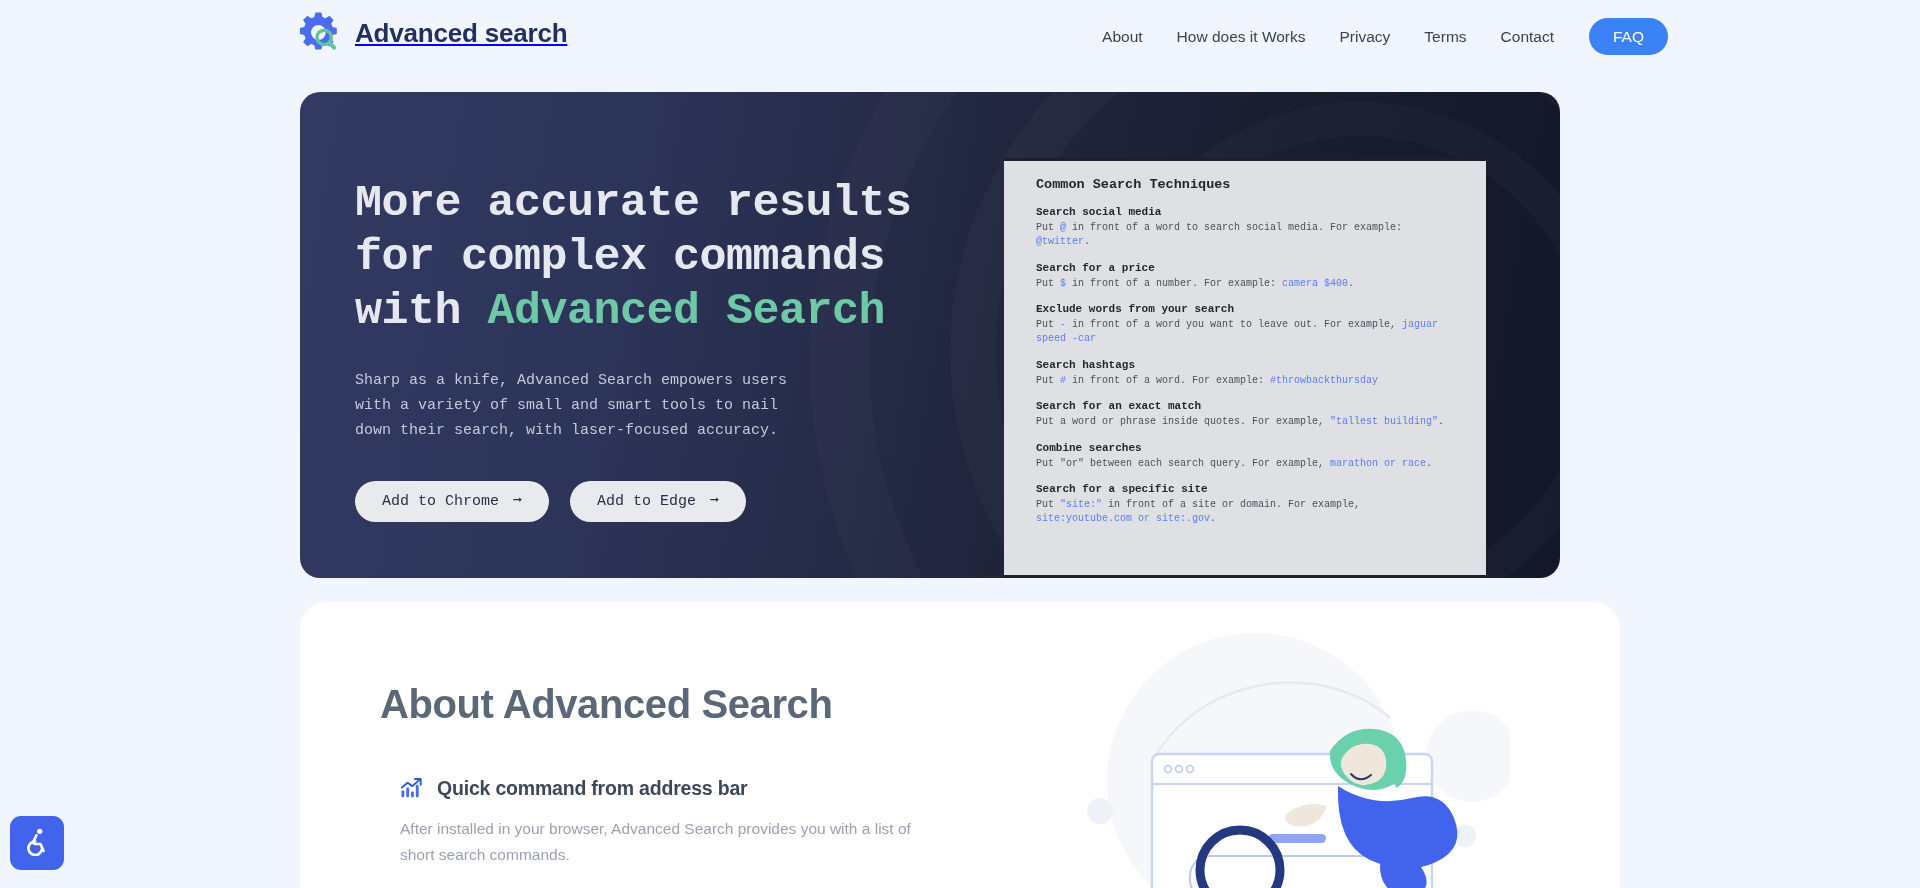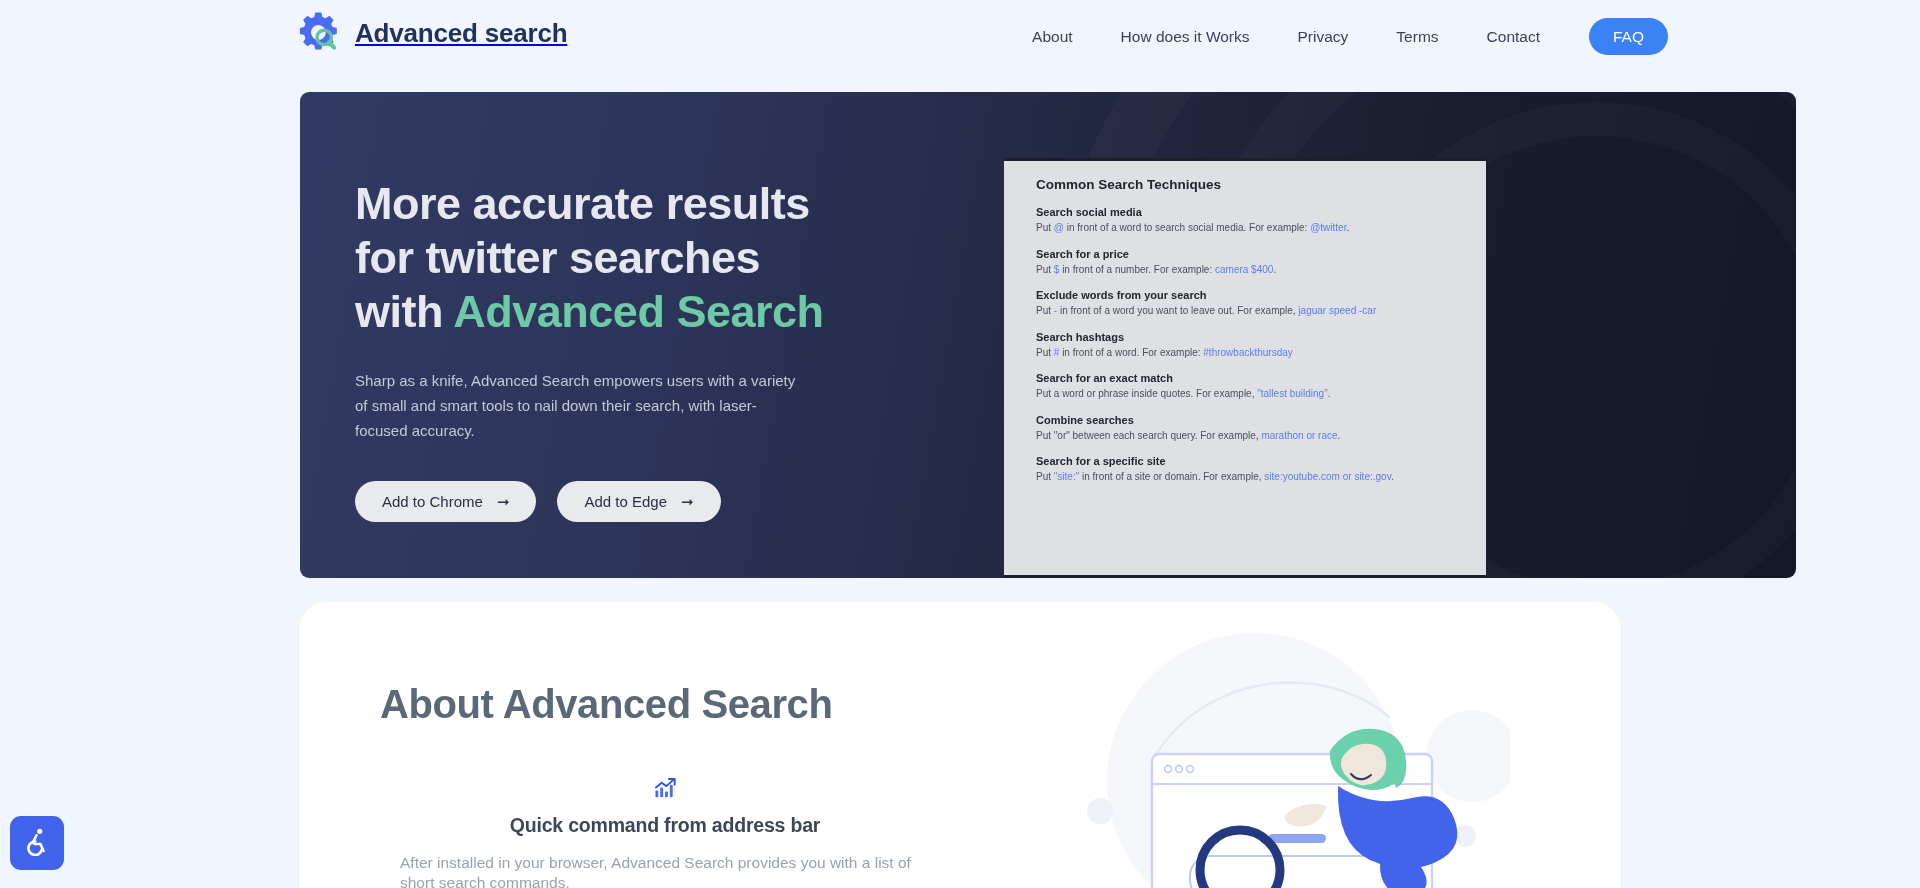--- a/index.html
+++ b/index.html
@@ -44,21 +44,21 @@
     letter-spacing: -0.2px;
     white-space: nowrap;
   }
 
   .main-nav {
     position: absolute;
     right: 252px;
     top: 18px;
     display: flex;
     align-items: center;
-    gap: 14px;
+    gap: 0;
   }
   .nav-link {
     font-size: 15.5px;
     color: #3B4256;
     text-decoration: none;
     padding: 0 17px;
     white-space: nowrap;
     line-height: 34px;
   }
   .nav-cta {
@@ -73,25 +73,26 @@
     line-height: 37px;
     cursor: pointer;
     font-family: inherit;
   }
 
   
   .hero {
     position: absolute;
     left: 300px;
     top: 92px;
-    width: 1496px;
+    width: 1260px;
     height: 486px;
-    border-radius: 9px;
+    border-radius: 20px;
     overflow: hidden;
     background: linear-gradient(100deg, #323A63 0%, #2D3459 26%, #222740 52%, #191D2E 74%, #14172A 100%);
+    font-family: Liberation Mono, monospace;
   }
   .hero-arc {
     position: absolute;
     border-radius: 50%;
     border: 46px solid rgba(255,255,255,0.022);
     pointer-events: none;
   }
   .hero-arc.a1 { width: 760px; height: 760px; right: -150px; top: -120px; }
   .hero-arc.a2 { width: 1040px; height: 1040px; right: -290px; top: -250px; border-width: 60px; }
   .hero-arc.a3 { width: 520px; height: 520px; right: -60px; top: 10px; border-width: 34px; }
@@ -197,33 +198,32 @@
   .feature {
     position: absolute;
     left: 100px;
     top: 175px;
     width: 530px;
   }
   .feature-head {
     display: flex;
     align-items: center;
     gap: 14px;
-    flex-direction: column;
   }
   .feature-icon { width: 23px; height: 23px; display: block; }
   .feature-title {
     font-size: 19.5px;
     font-weight: bold;
     color: #3E4757;
     letter-spacing: -0.2px;
   }
   .feature-desc {
     margin-top: 16px;
     font-size: 15.5px;
-    line-height: 20px;
+    line-height: 26px;
     color: #9AA2B0;
     width: 512px;
   }
 
   .about-illus {
     position: absolute;
     right: 110px;
     top: 4px;
     width: 430px;
     height: 326px;
@@ -276,21 +276,21 @@
   <section class="hero">
     <span class="hero-arc a1"></span>
     <span class="hero-arc a2"></span>
     <span class="hero-arc a3"></span>
 
     <div class="hero-inner">
 
       <div class="hero-copy">
         <h1 class="hero-title">
           <span>More accurate results</span><br>
-          <span>for twitter searches</span><br>
+          <span>for complex commands</span><br>
           <span>with </span><span class="accent">Advanced Search</span>
         </h1>
 
         <p class="hero-sub">Sharp as a knife, Advanced Search empowers users with a variety of small and smart tools to nail down their search, with laser-focused accuracy.</p>
 
         <div class="hero-actions">
           <button class="hero-btn">
             <span>Add to Chrome</span>
             <span class="arrow">➞</span>
           </button>

